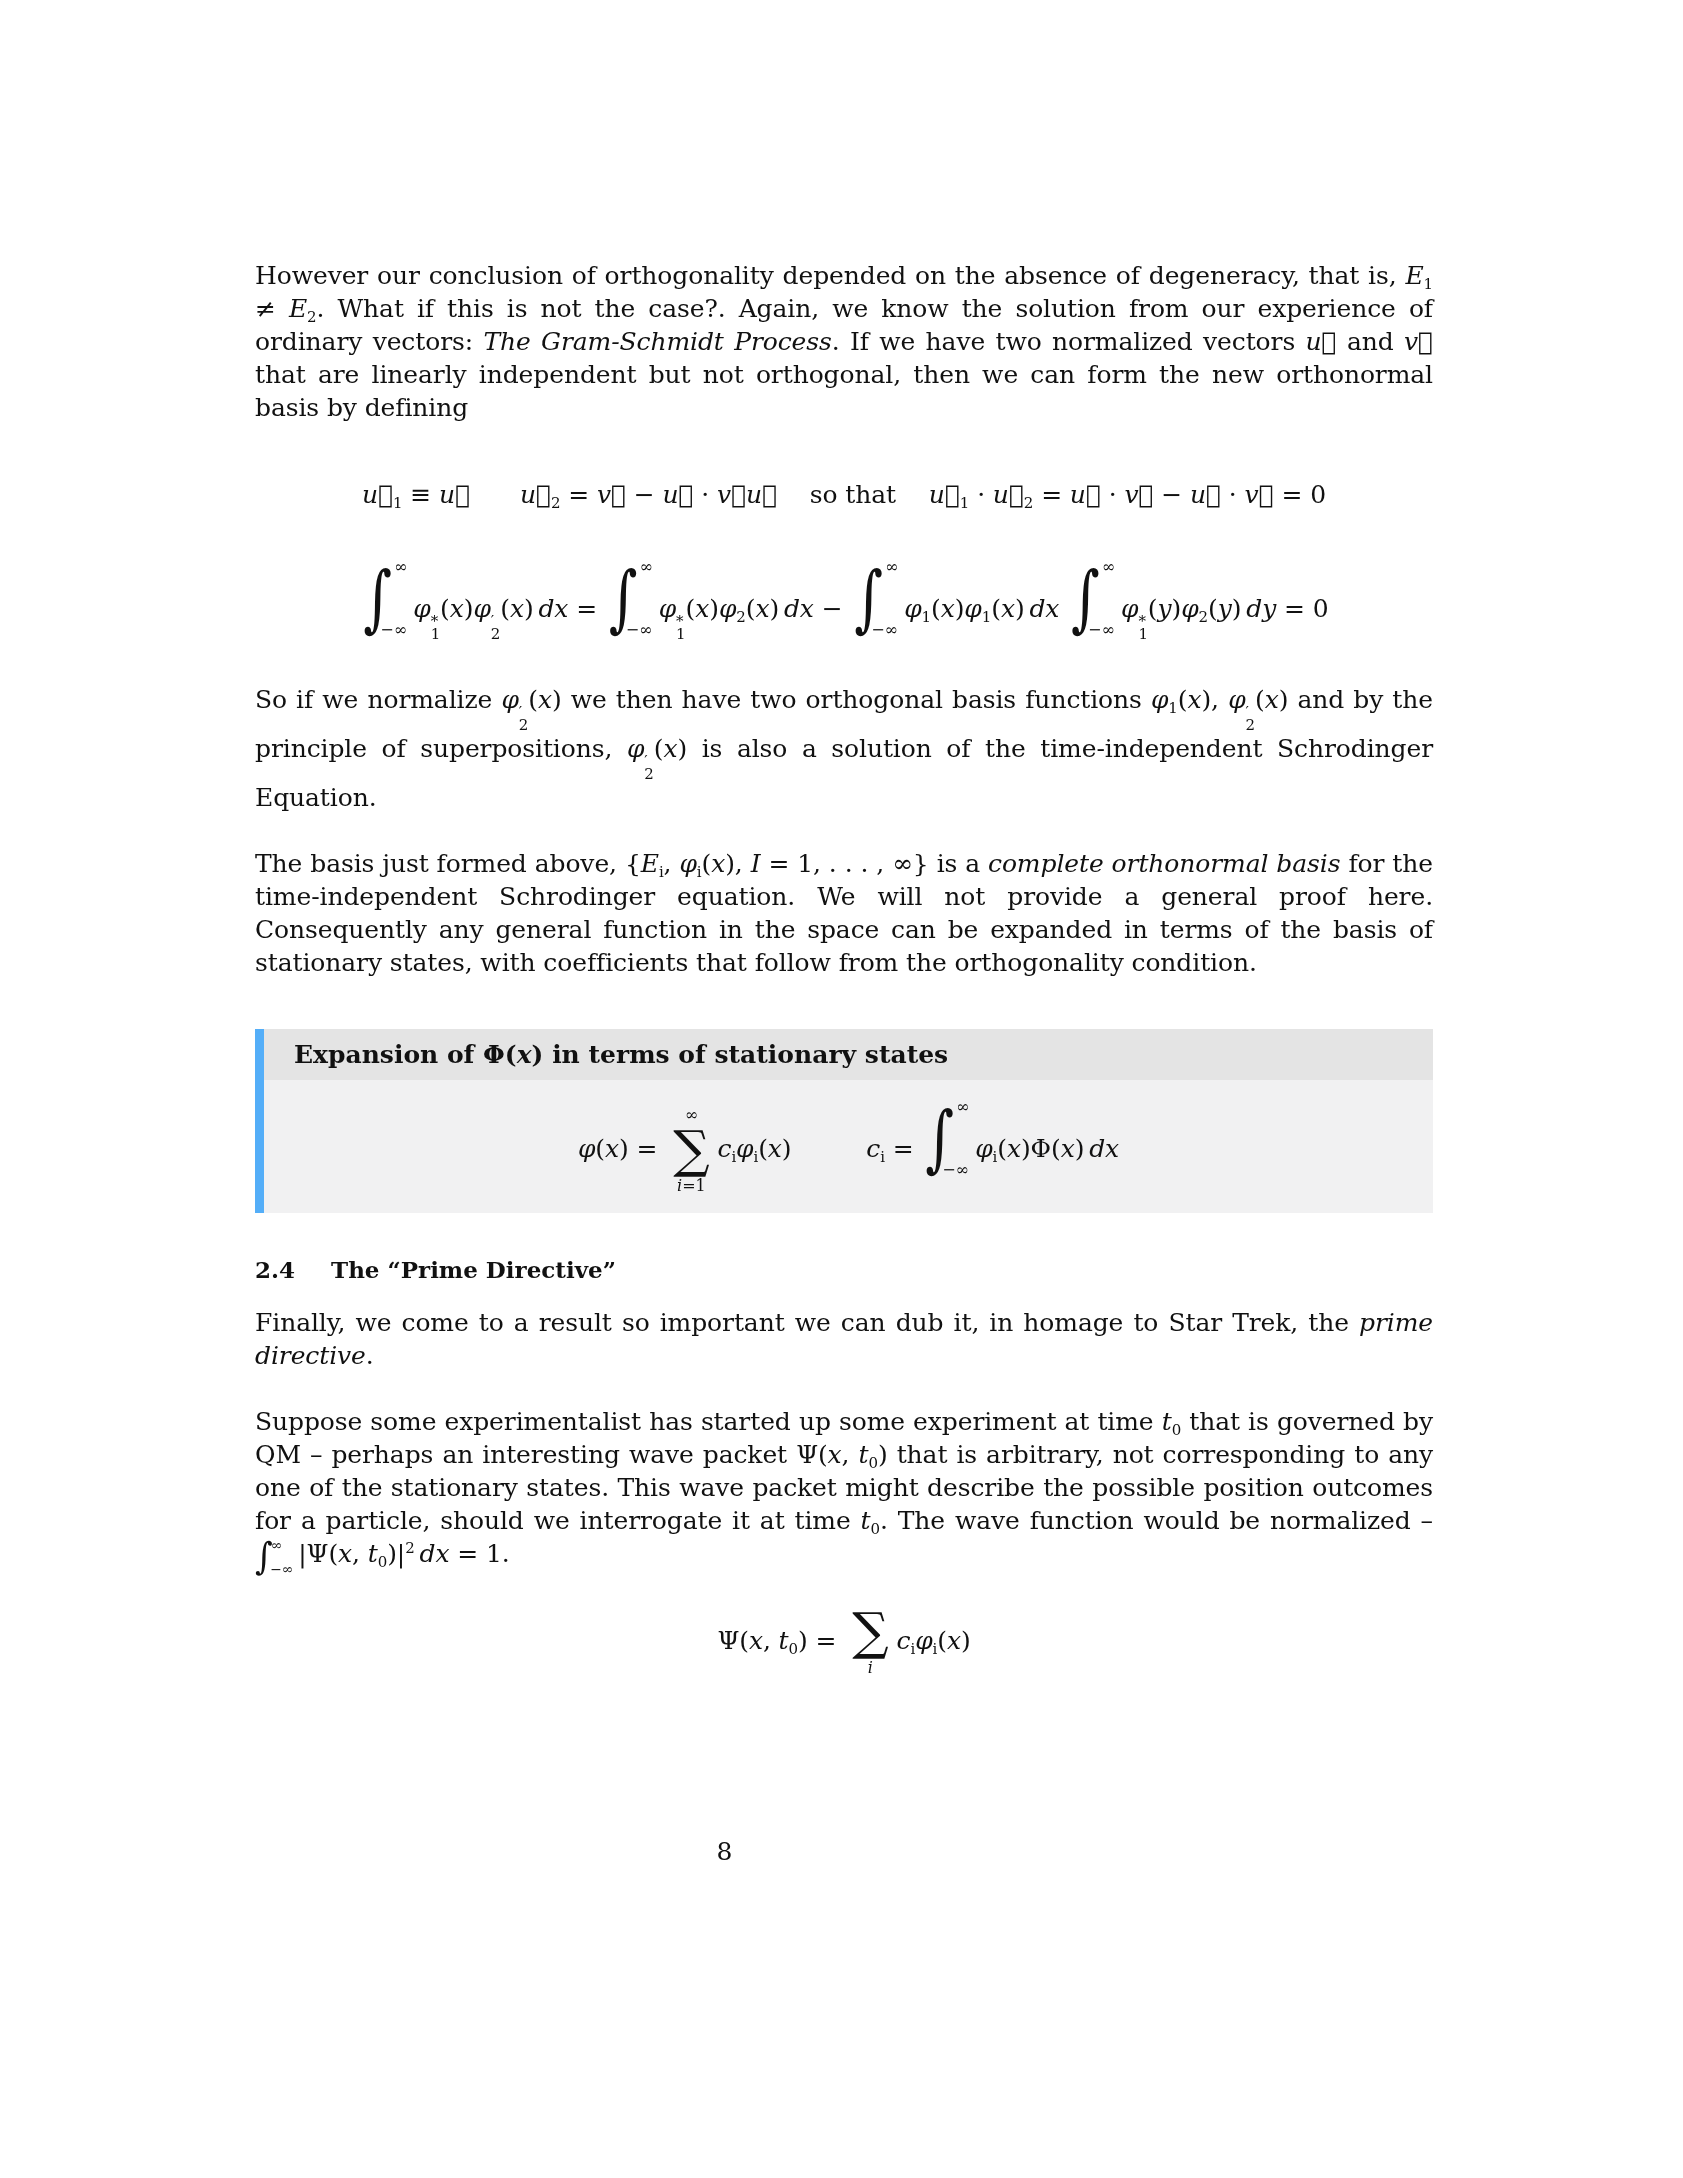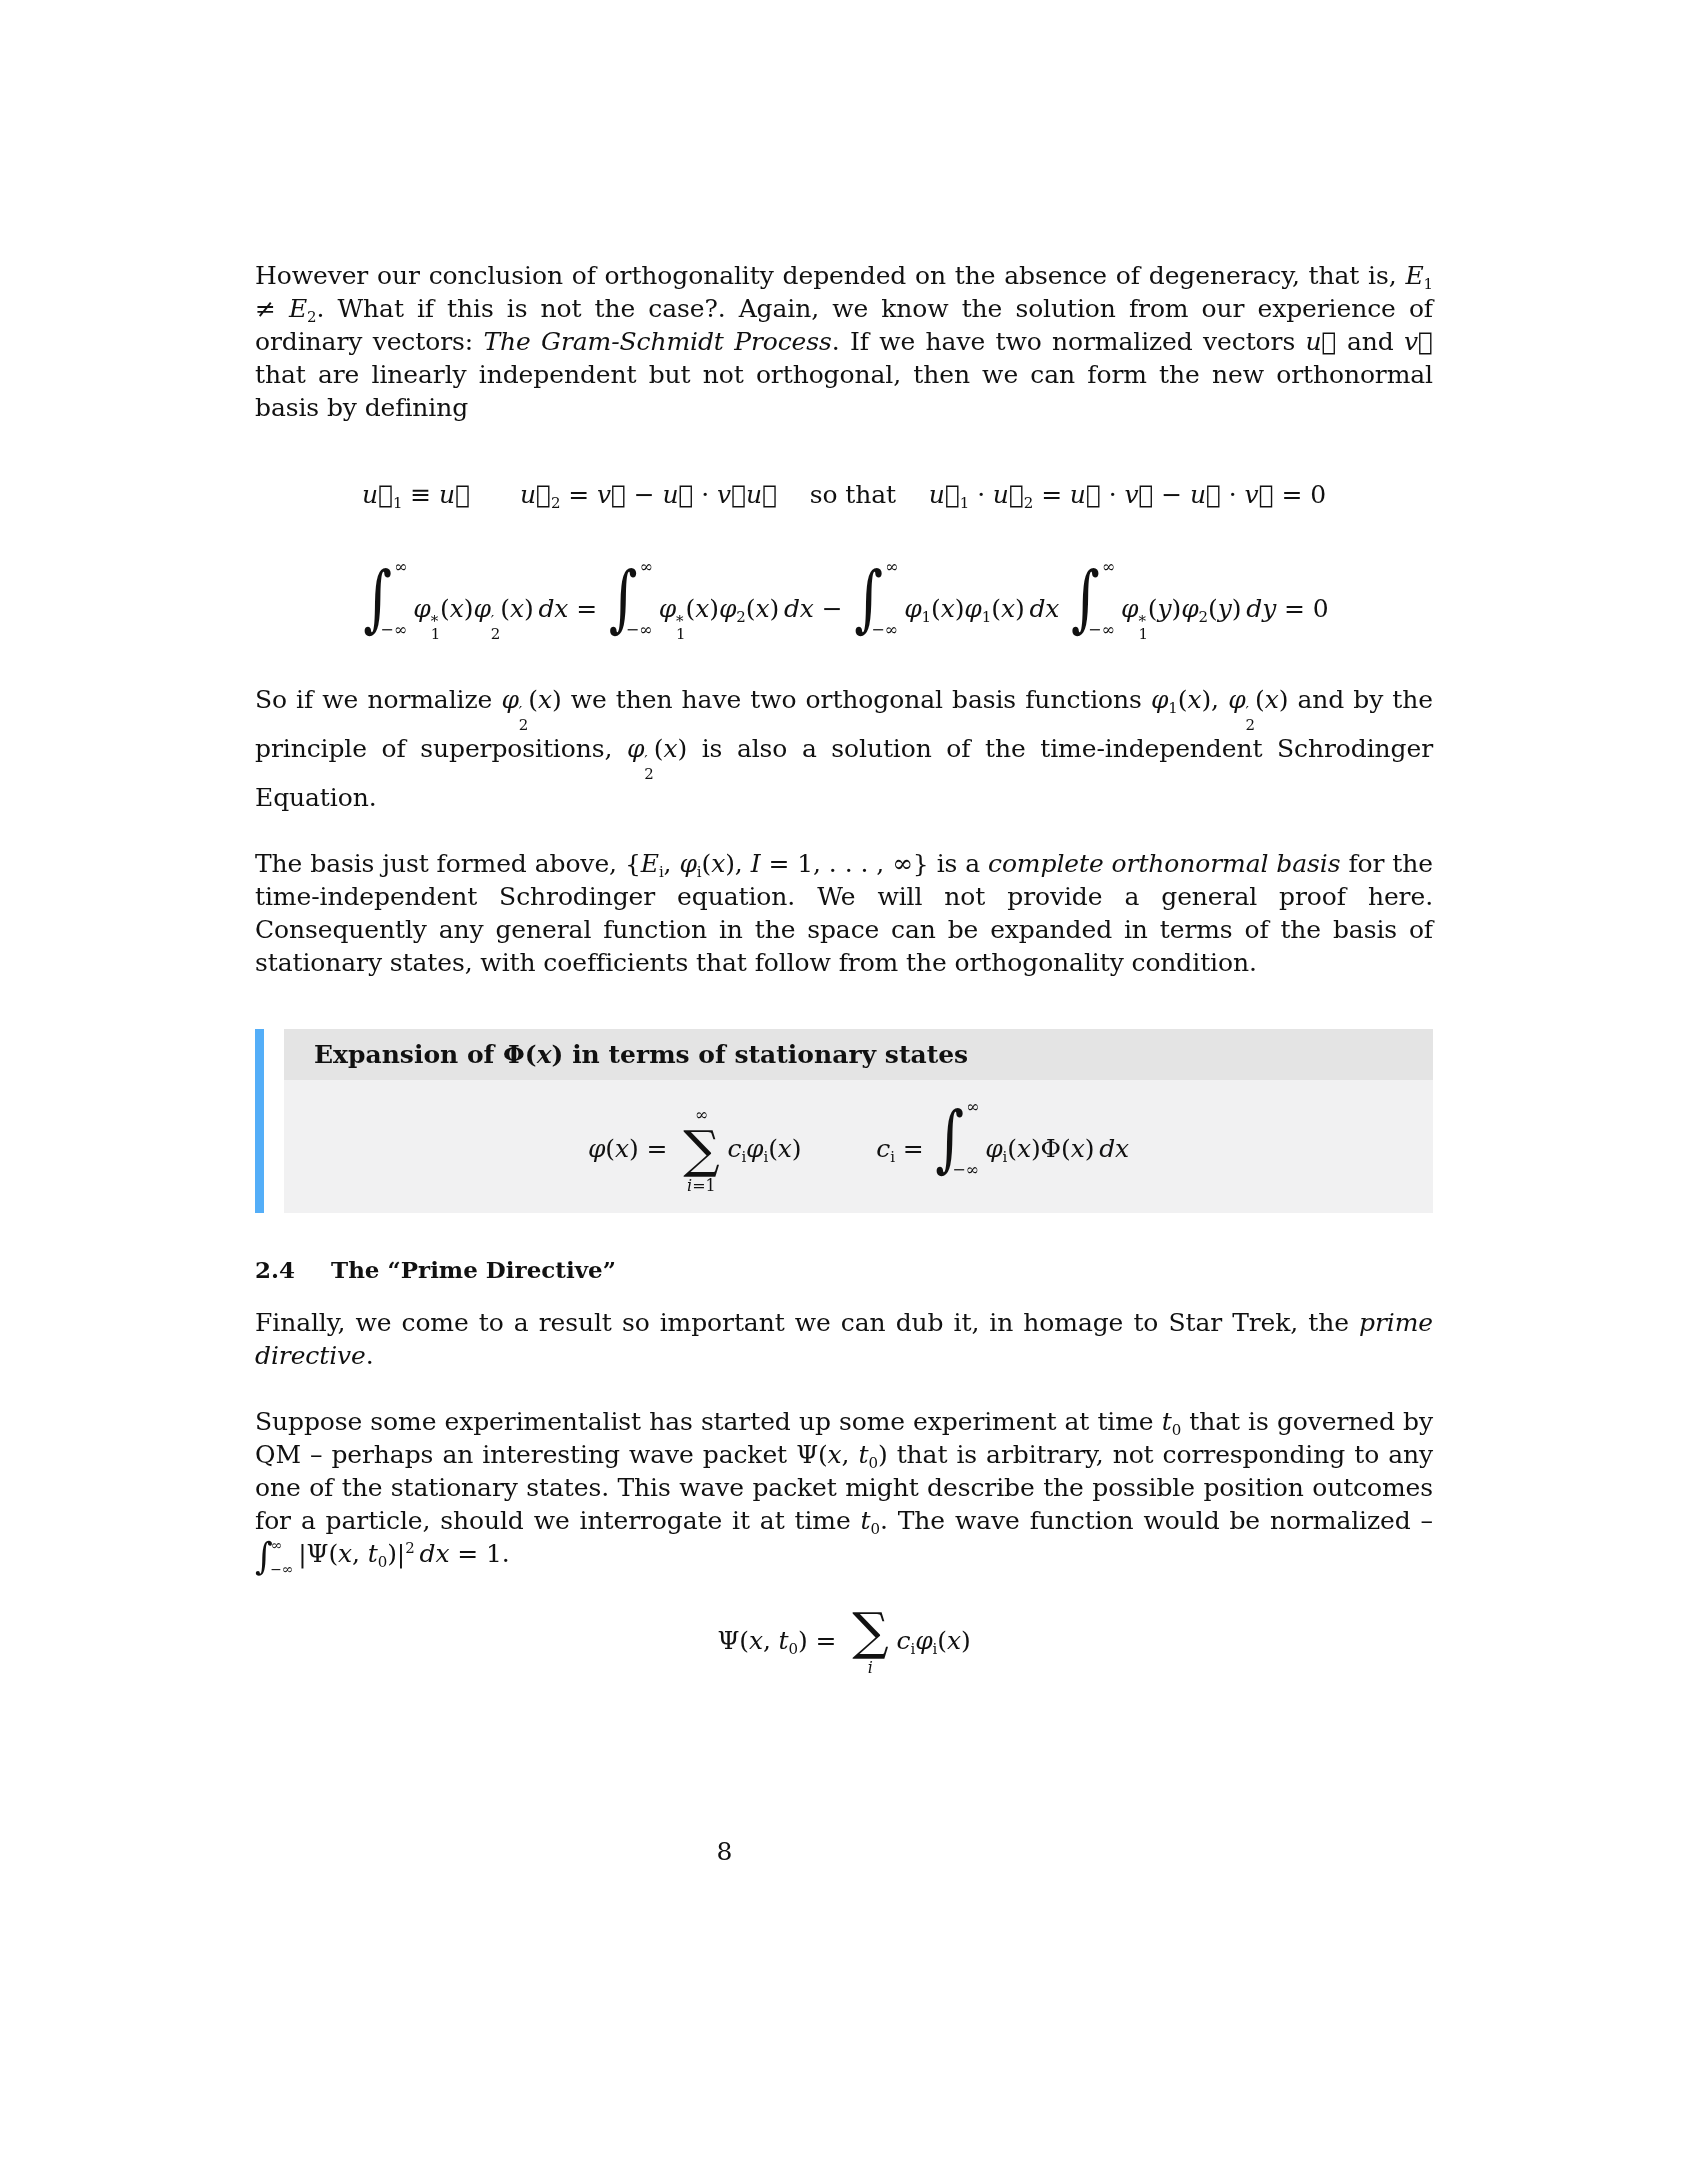--- a/index.html
+++ b/index.html
@@ -30,21 +30,21 @@
           line-height:1;margin:0 8px;vertical-align:middle;font-style:normal;}
   .sg{font-size:51px;line-height:48px;}
   .st{margin-bottom:3px;}
   .sb{margin-top:4px;}
   
   .inlint{font-style:normal;white-space:nowrap;}
   .inlint .igl{display:inline-block;font-size:34px;line-height:0;vertical-align:-6px;transform:scaleY(1.1);}
   .inlint sup{font-size:14px;vertical-align:12px;margin-left:-2px;}
   .inlint sub{font-size:14px;vertical-align:-12px;margin-left:-12px;}
   
-  .callout{margin-top:50px;border-left:9px solid #54aef8;padding-left:20px;}
+  .callout{margin-top:50px;border-left:9px solid #54aef8;}
   .callout-header{background:#e4e4e4;padding:11px 20px 11px 30px;font-size:25px;}
   .callout-body{background:#f1f1f2;height:133px;display:flex;align-items:center;justify-content:center;}
   .callout-body .disp{margin:0;}
   
   .sect{font-size:23px;font-weight:bold;margin:36px 0 15px 0;line-height:42px;}
   .sect-num{margin-right:36px;}
   .pagenum{position:absolute;top:1837px;left:0;right:0;text-align:center;font-size:25px;}
 </style>
 </head>
 <body>

